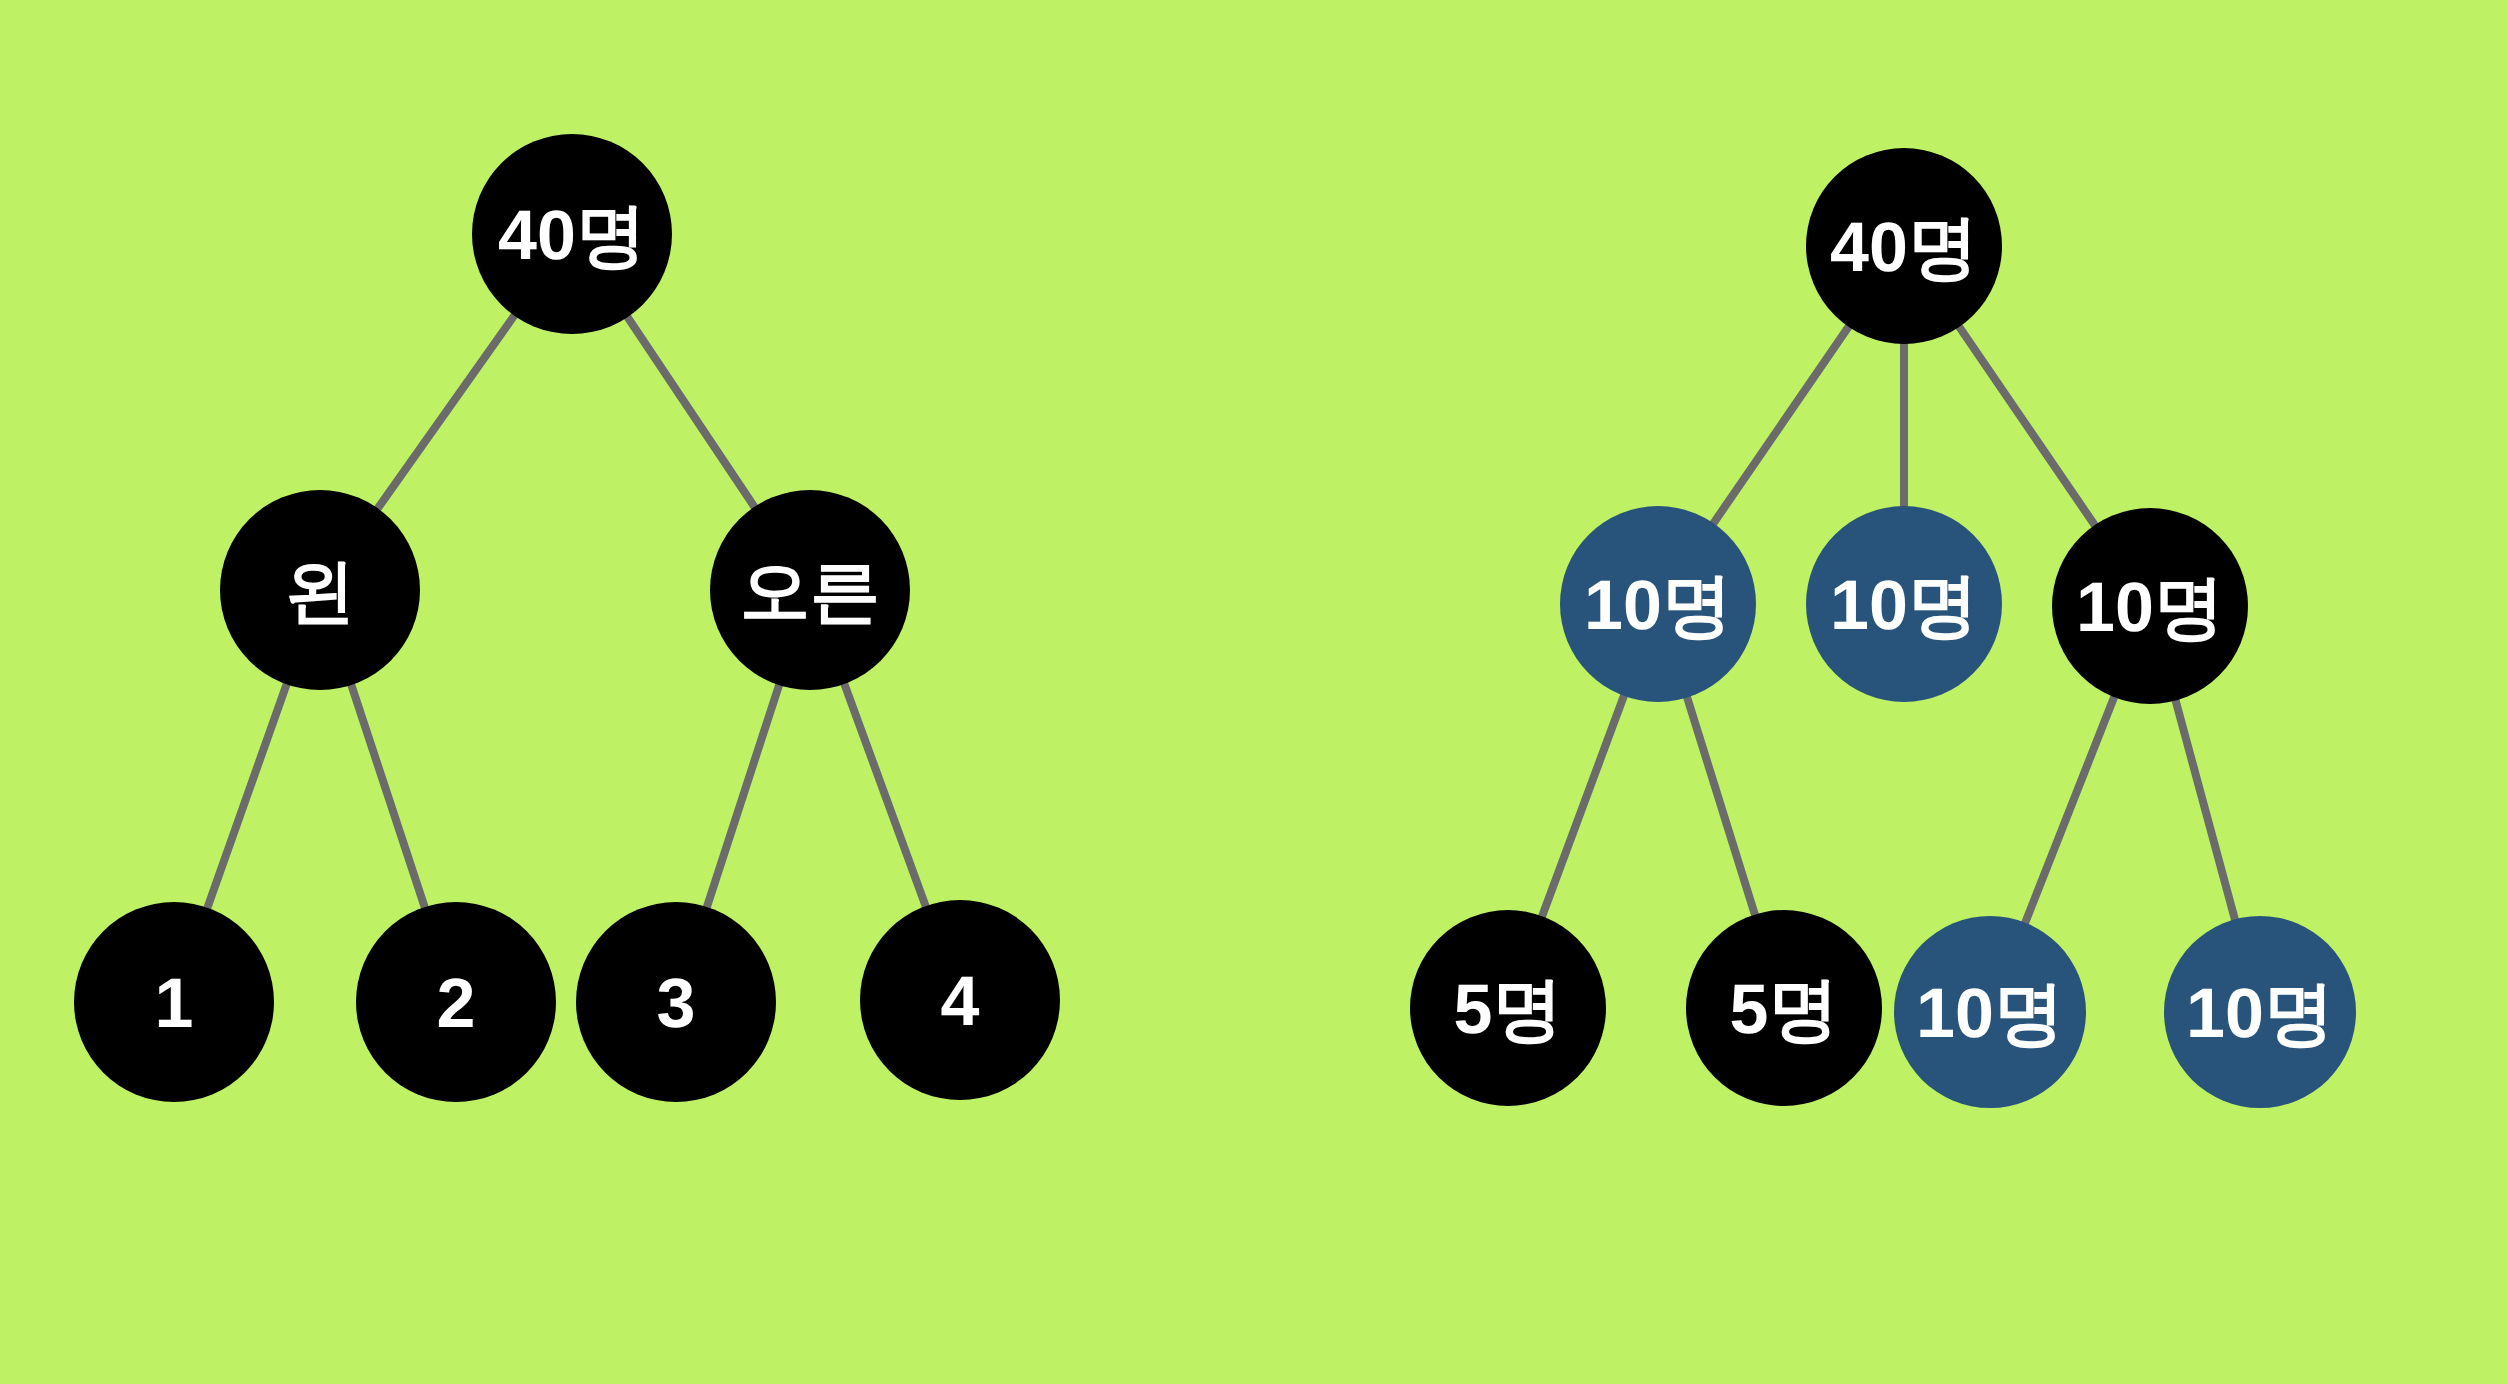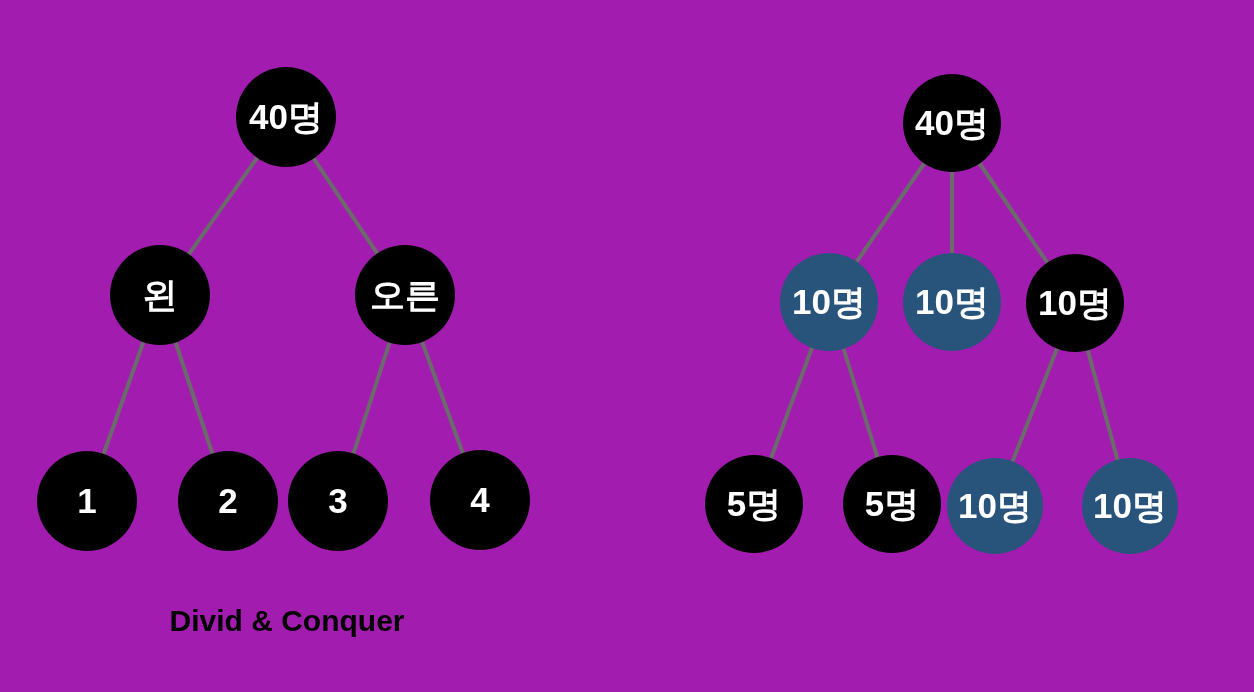--- a/index.html
+++ b/index.html
@@ -5,21 +5,21 @@
   html, body {
     margin: 0;
     padding: 0;
     background: #ffffff;
     font-family: "Liberation Sans", sans-serif;
   }
   .canvas {
     position: relative;
     width: 1254px;
     height: 692px;
-    background: #a21caf;
+    background: #bef264;
     overflow: hidden;
   }
   svg { position: absolute; top: 0; left: 0; }
   .edge { stroke-width: 4; stroke-linecap: round; }
   .node-label {
     font-family: "Liberation Sans", sans-serif;
     font-weight: bold;
     font-size: 35px;
     text-anchor: middle;
   }
@@ -116,14 +116,13 @@
         <circle cx="995" cy="506" r="48" fill="#28547c"></circle>
         <text class="node-label" x="995" y="506" dy="0.35em" fill="#ffffff">10명</text>
       </g>
       <g>
         <circle cx="1130" cy="506" r="48" fill="#28547c"></circle>
         <text class="node-label" x="1130" y="506" dy="0.35em" fill="#ffffff">10명</text>
       </g>
     </g>
   </svg>
 
-  <div class="tree-title title-left">Divid &amp; Conquer</div>
 </div>
 
 </body></html>

